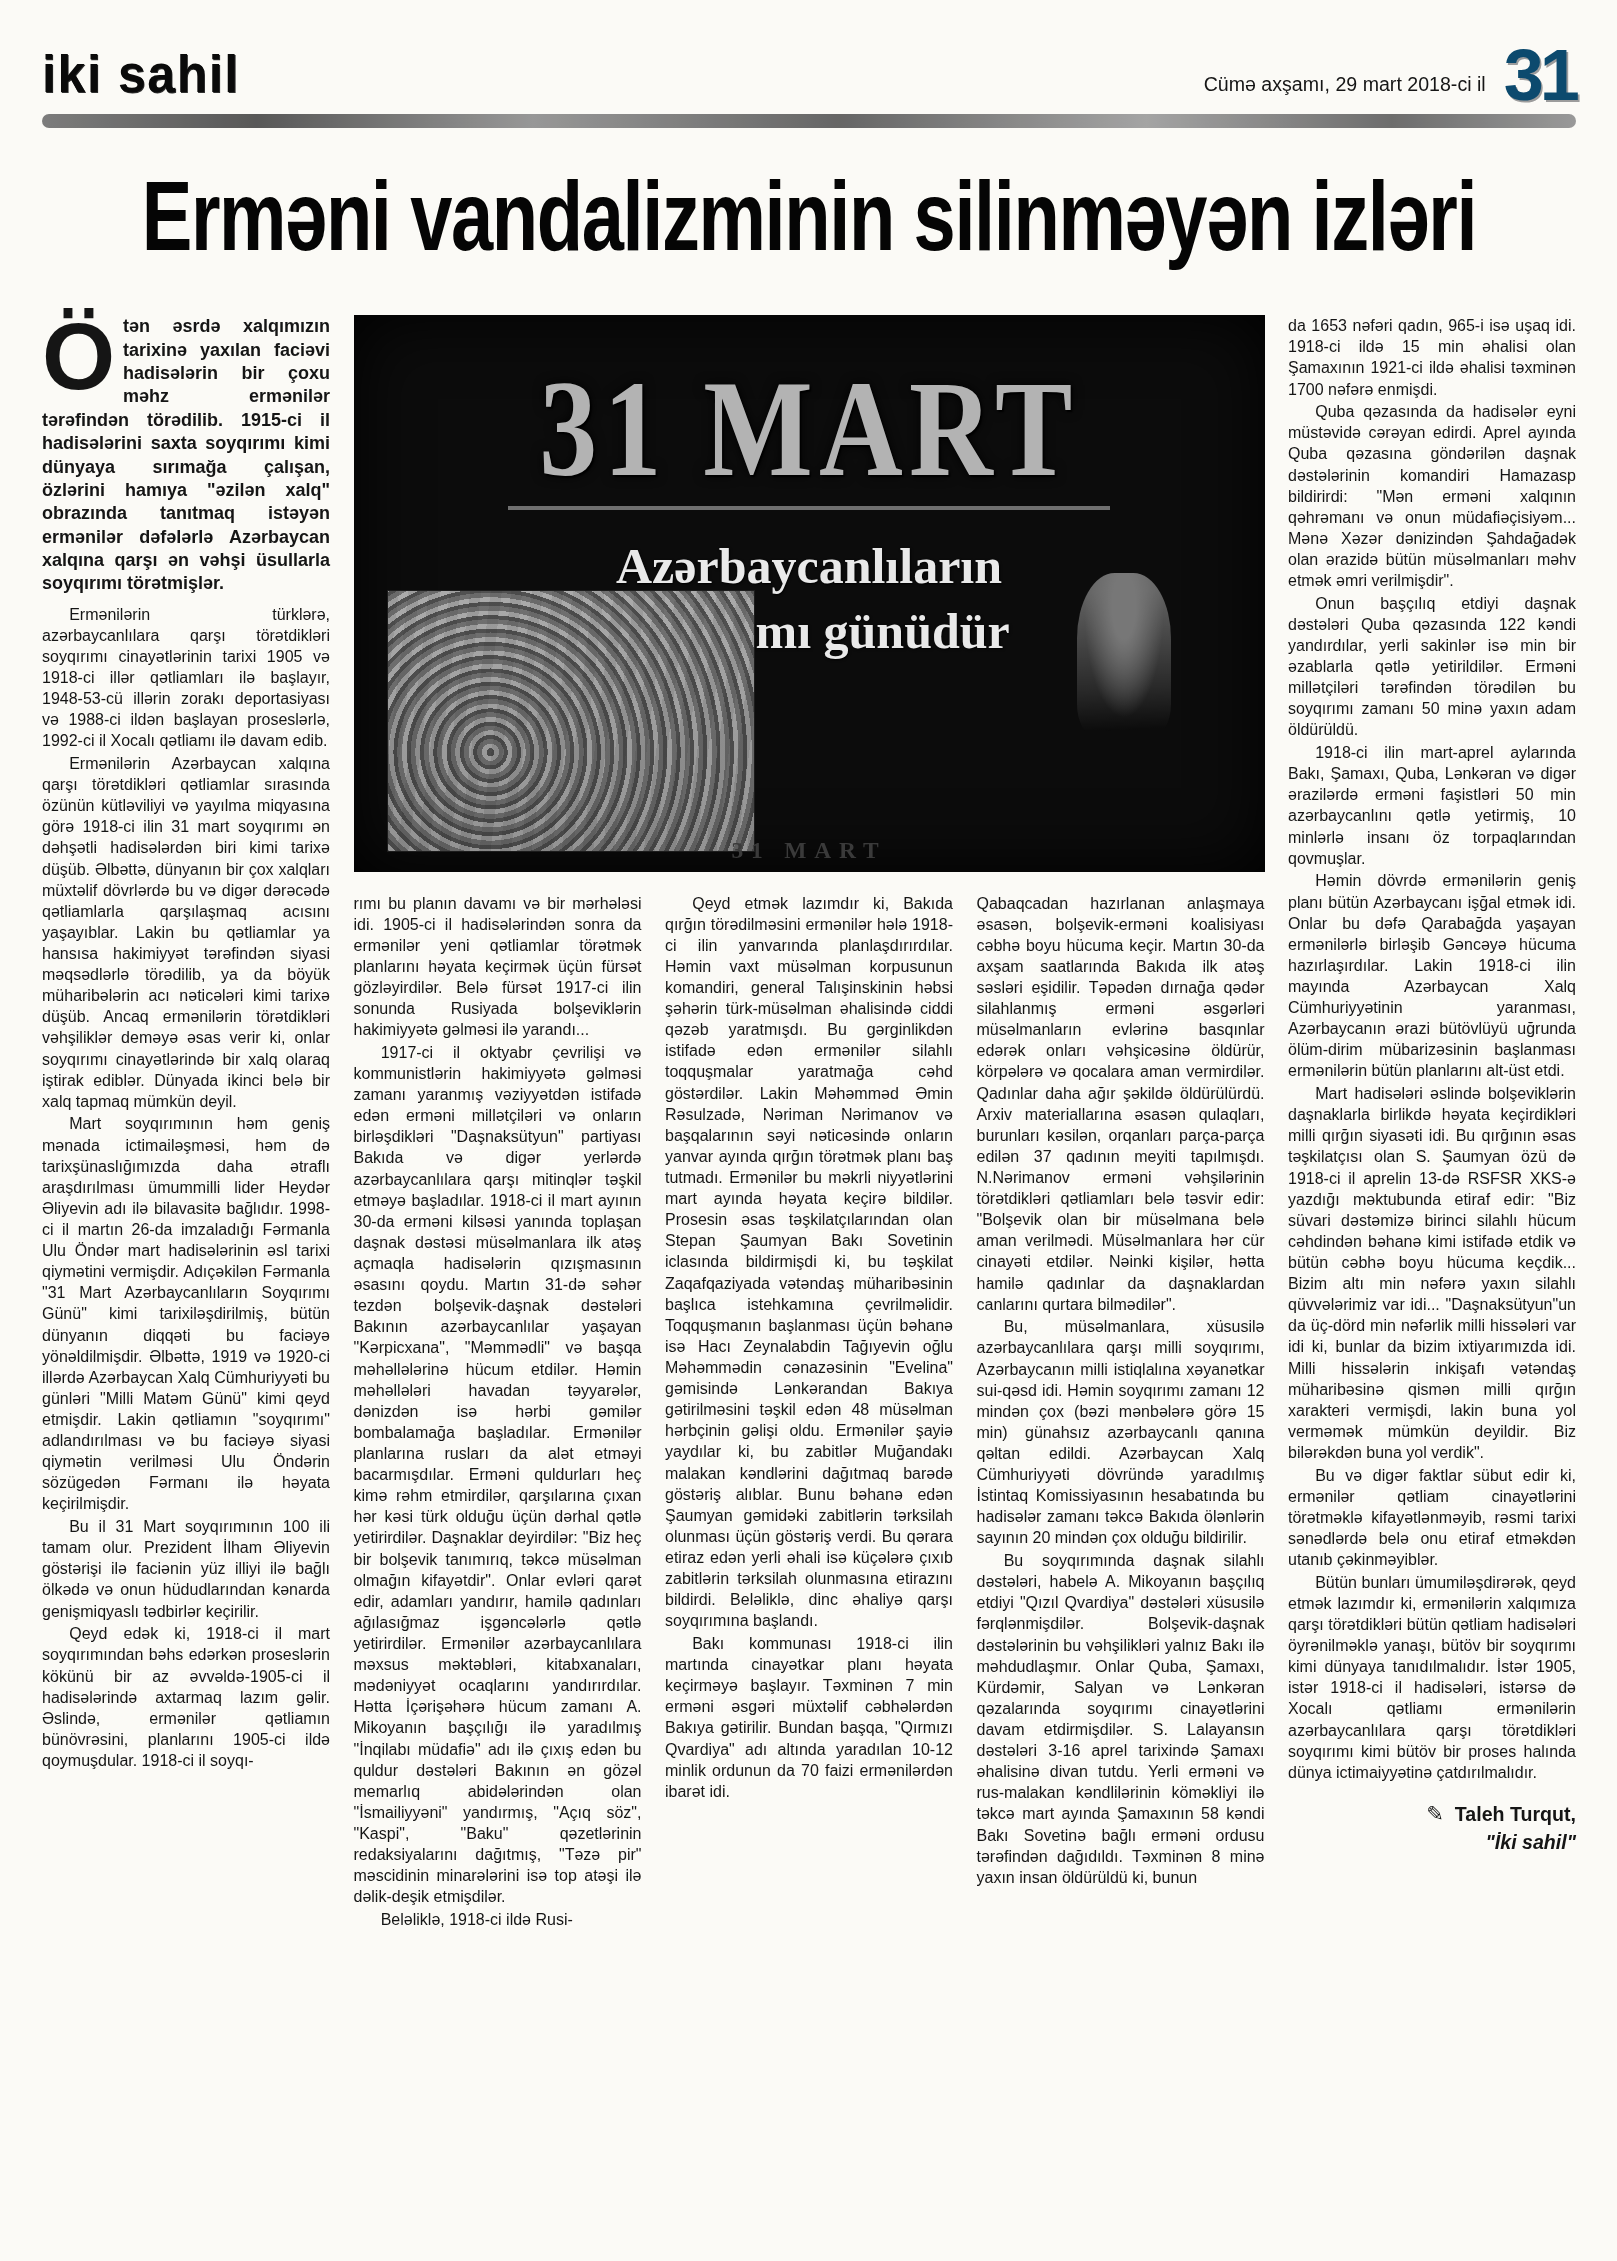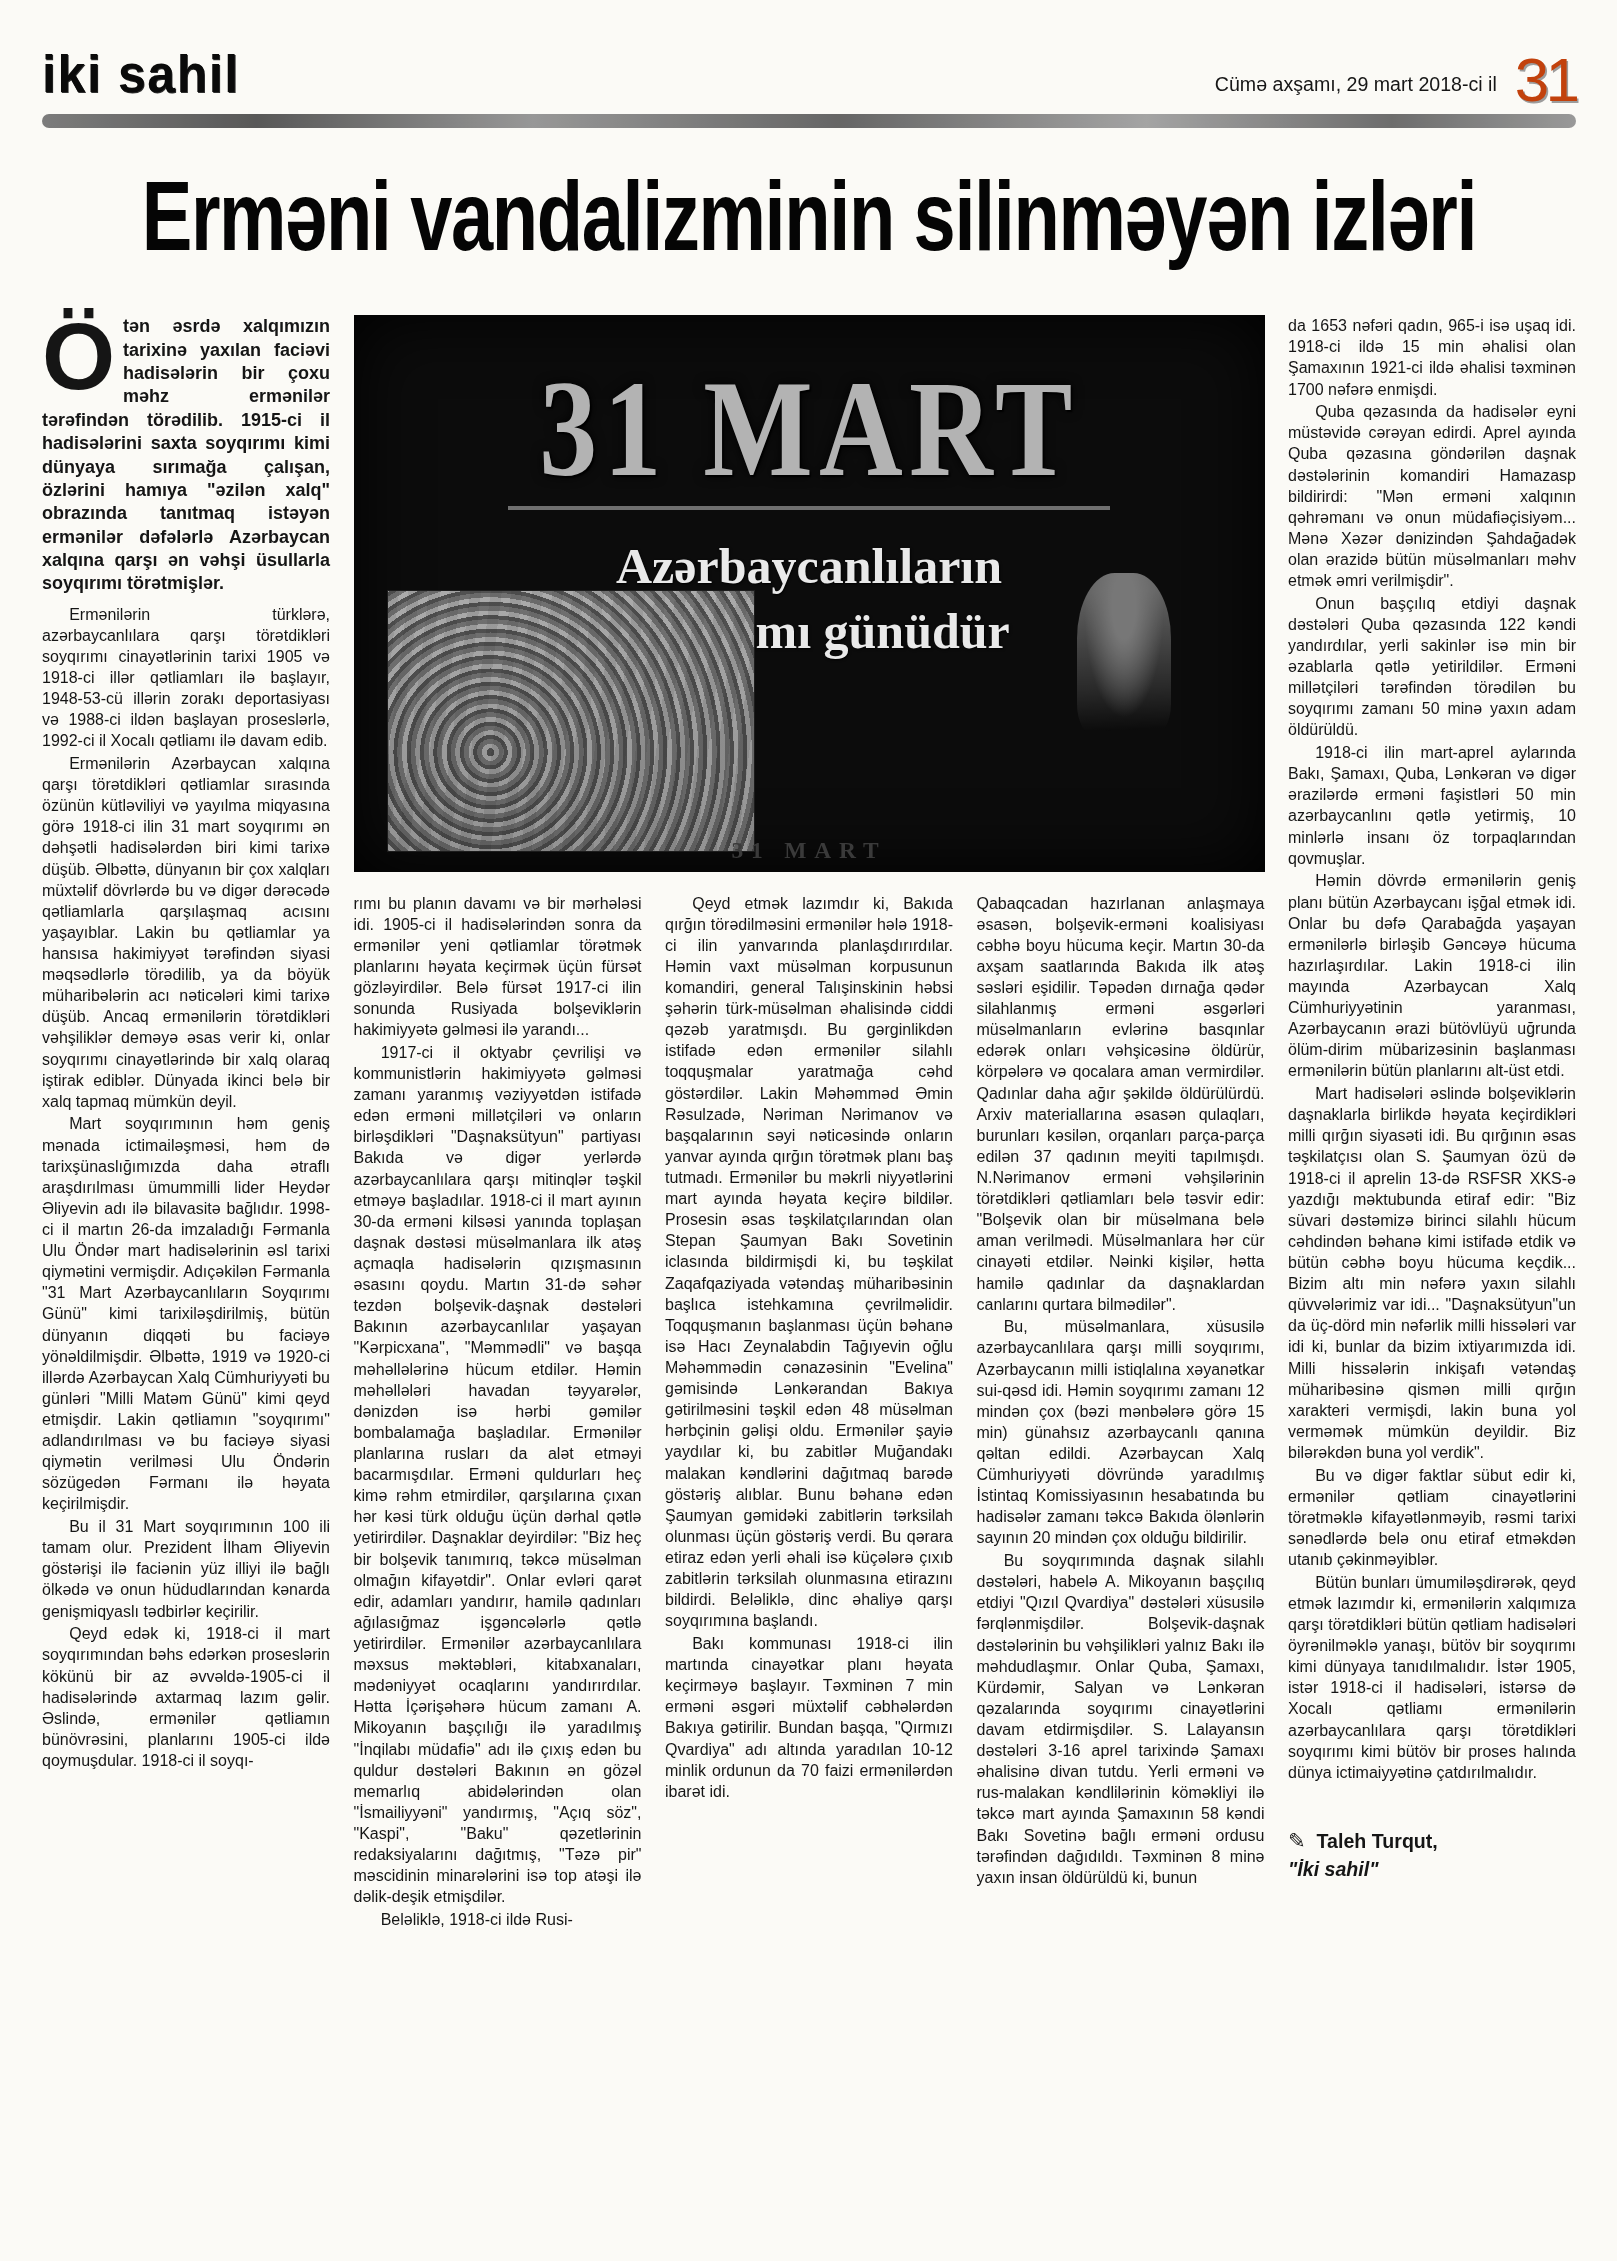--- a/index.html
+++ b/index.html
@@ -13,21 +13,21 @@
   
   .masthead { display:flex; align-items:flex-end; justify-content:space-between; height:78px; }
   .logo {
     font-size:50px; font-weight:bold; letter-spacing:1.6px; color:#0a0a0a;
     transform:scaleY(1.05); transform-origin:left bottom;
     text-shadow:0.8px 0.8px 0 #2e2e2e;
   }
   .mast-right { display:flex; align-items:flex-end; gap:18px; }
   .dateline { font-size:19.6px; color:#161616; padding-bottom:9.4px; }
   .pageno {
-    font-size:62px; font-weight:normal; color:#c2410c; letter-spacing:-3.9px; line-height:.8;
+    font-size:72px; font-weight:bold; color:#0c4a6e; letter-spacing:-3.9px; line-height:.8;
     text-shadow:1.6px 1.6px 0 #9c9c9c;
   }
   .rule {
     height:13.3px; margin-top:9.4px; border-radius:7px; opacity:.9;
     background:linear-gradient(90deg,#6f6f6f,#474747 14%,#8d8d8d 32%,#565656 52%,#9b9b9b 72%,#5e5e5e 88%,#8f8f8f);
     filter:blur(0.5px);
   }
   
   .headline-wrap { margin:31px 0 23.5px 0; height:133px; overflow:visible; }
   .headline {
@@ -75,21 +75,21 @@
     background:radial-gradient(ellipse at 50% 20%, #cfcfcf 0 18%, transparent 60%),
                linear-gradient(178deg,#a9a9a9 12%, #424242 70%, transparent 95%);
     border-radius:40% 40% 20% 20%;
   }
   .photo-foot {
     position:absolute; bottom:7.8px; left:0; right:0; text-align:center;
     font-size:23.5px; font-weight:bold; color:#3a3a3a; letter-spacing:7.8px;
   }
   .mid-cols { display:grid; grid-template-columns:repeat(3,1fr); column-gap:23.5px; flex:1; }
   
-  .signature { margin-top:44px; font-size:19.6px; font-weight:bold; line-height:1.4; }
+  .signature { margin-top:17px; text-align:right; font-size:19.6px; font-weight:bold; line-height:1.4; }
   .pen-icon { font-family:"DejaVu Sans",sans-serif; font-size:21px; font-style:italic; margin-right:11px; }
   .sig-src { font-style:italic; }
 </style>
 </head>
 <body>
 
 <div class="page">
 
   <div class="masthead">
     <div class="logo">iki sahil</div>

